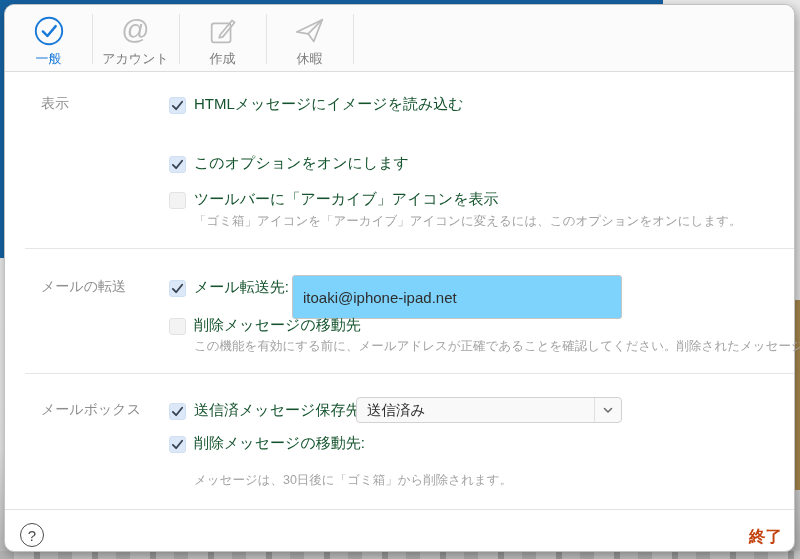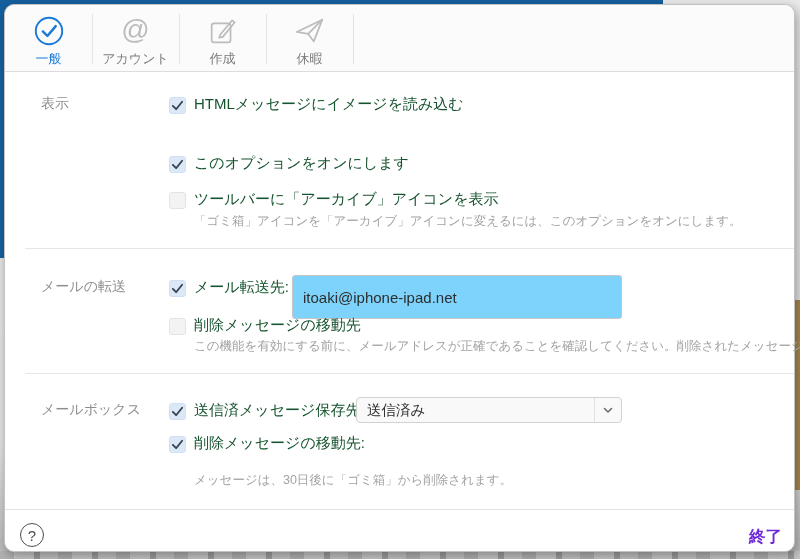--- a/index.html
+++ b/index.html
@@ -51,21 +51,21 @@
   .select .chev { width:27px; height:100%; border-left:1px solid #e0e0e0; display:flex;
     align-items:center; justify-content:center; }
   .select .chev svg { stroke:#6d6d6d; fill:none; stroke-width:1.6; stroke-linecap:round; stroke-linejoin:round; }
 
   
   .footer-divider { position:absolute; left:0; right:0; top:504px; height:1px; background:#e3e3e3; }
   .help-btn { position:absolute; left:15px; top:518px; width:24px; height:24px; border-radius:50%;
     border:1.5px solid #4c4c4c; color:#4c4c4c; font-size:15px; display:flex; align-items:center;
     justify-content:center; cursor:pointer; }
   .done-btn { position:absolute; right:12px; top:521px; font-size:16.5px; font-weight:600;
-    color:#6d28d9; cursor:pointer; }
+    color:#c2410c; cursor:pointer; }
 </style>
 </head>
 <body>
 
 <div class="bg-blue"></div>
 <div class="bg-bottom"></div>
 <div class="bg-tan"></div>
 
 <div class="dialog">
 

